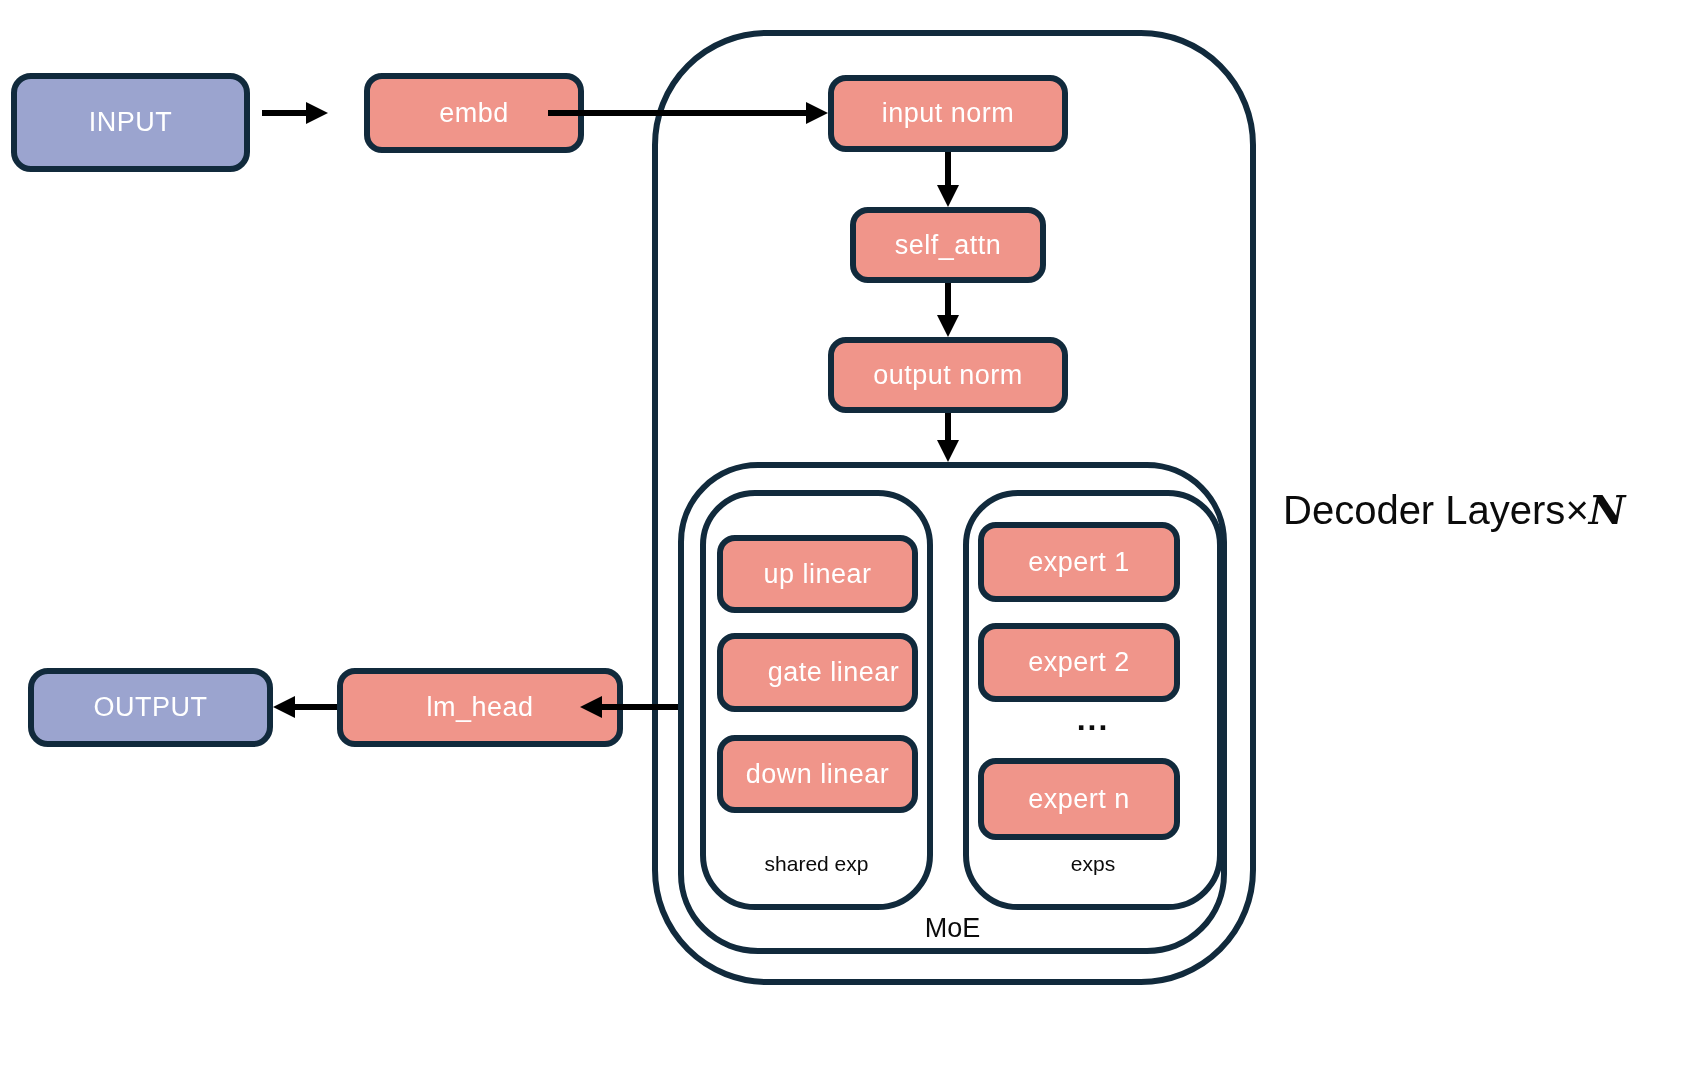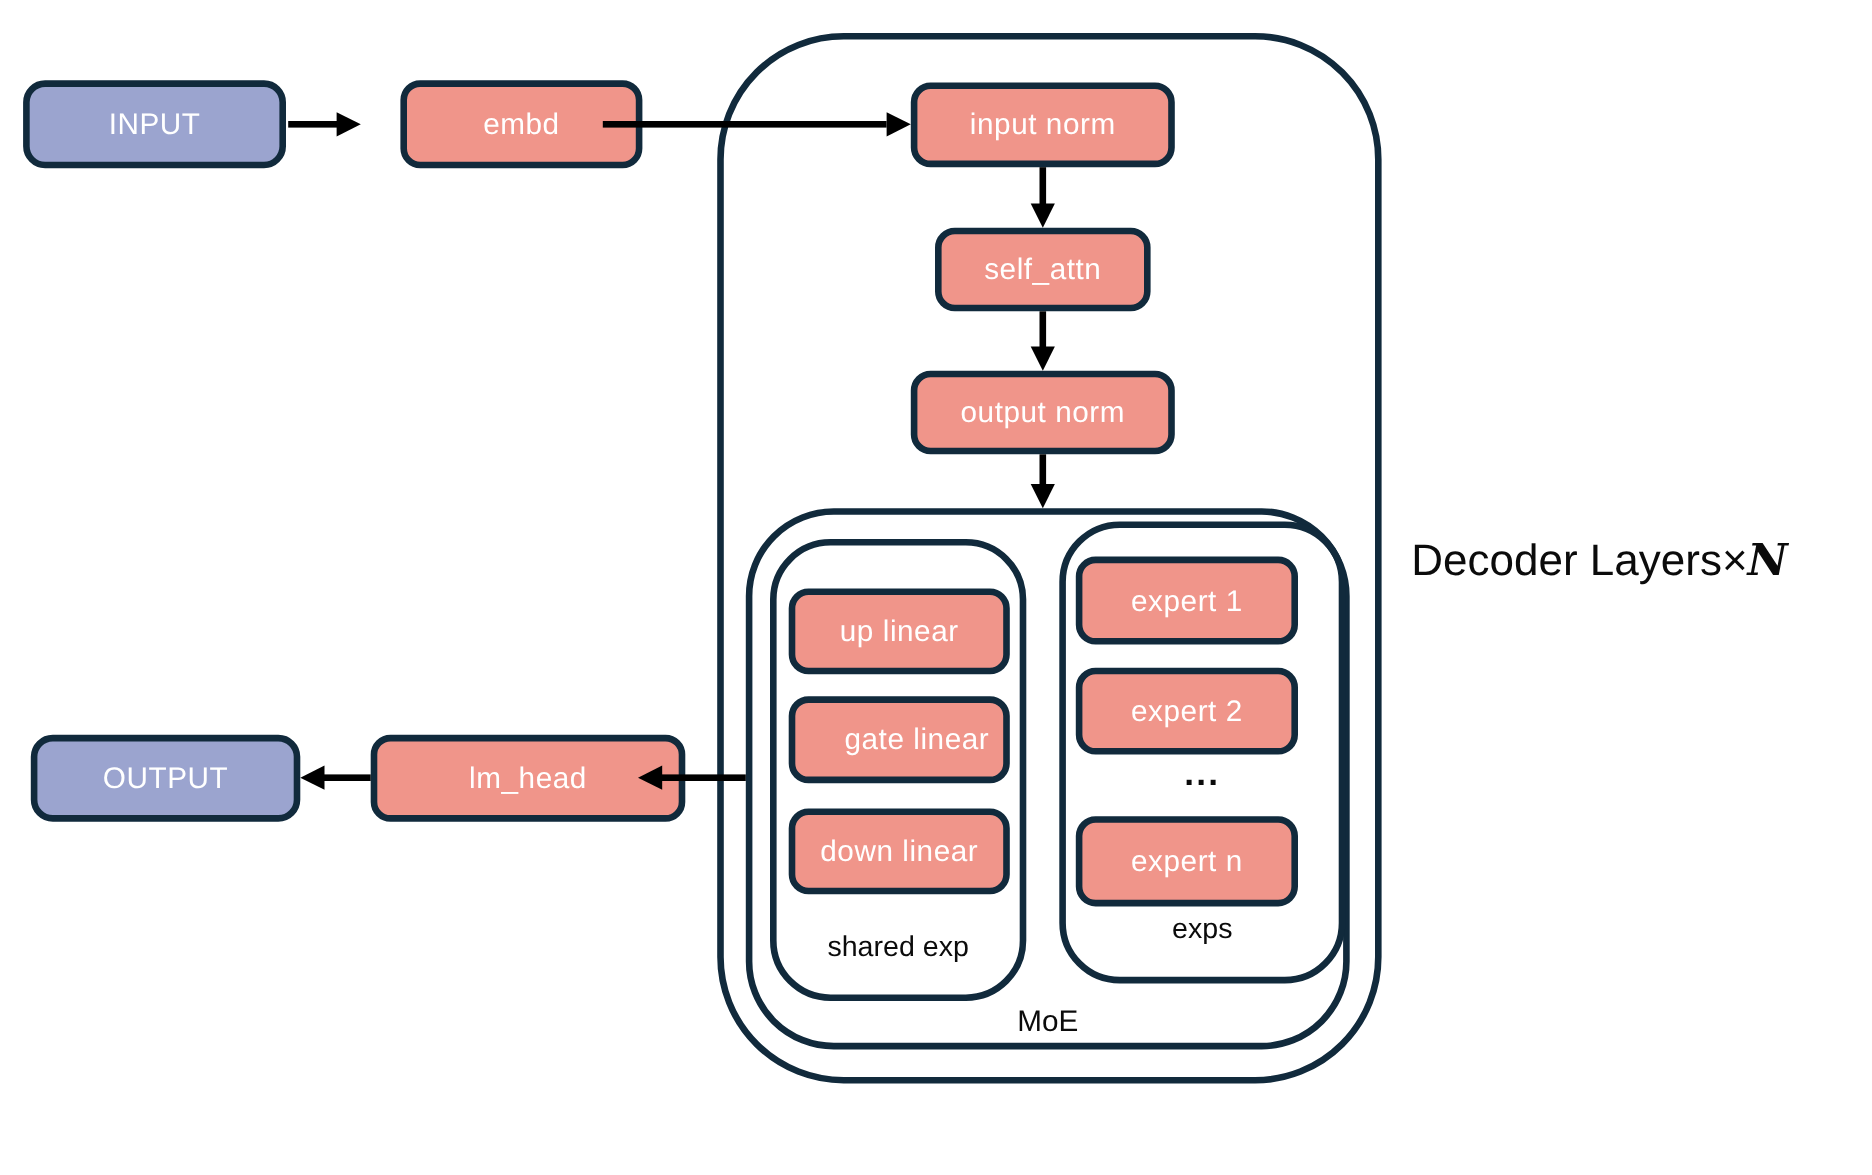--- a/index.html
+++ b/index.html
@@ -36,24 +36,24 @@
   .container{
     position:absolute;
     box-sizing:border-box;
     border:6px solid var(--border);
     background:transparent;
   }
   .decoder{left:652px;top:30px;width:604px;height:955px;border-radius:115px;}
   .moe{left:20px;top:426px;width:549px;height:492px;border-radius:80px;}
   .sub{border-radius:55px;}
   .shared{left:16px;top:22px;width:233px;height:420px;}
-  .exps{left:279px;top:6px;width:260px;height:420px;text-decoration:underline;}
+  .exps{left:279px;top:22px;width:260px;height:420px;text-decoration:underline;}
   .sub-label{
     position:absolute;left:0;right:0;bottom:28px;
-    text-align:center;font-size:26px;color:var(--label-text);
+    text-align:center;font-size:21px;color:var(--label-text);
   }
   .moe-label{
     position:absolute;left:0;right:0;bottom:4px;
     text-align:center;font-size:27px;color:var(--label-text);
   }
   .dots{
     position:absolute;left:0;right:0;top:205px;
     text-align:center;font-size:32px;font-weight:bold;color:var(--label-text);
     letter-spacing:2px;
   }
@@ -71,21 +71,21 @@
   .ahead{position:absolute;width:0;height:0;z-index:10;}
   .ahead.right{border-top:11px solid transparent;border-bottom:11px solid transparent;border-left:22px solid var(--arrow);}
   .ahead.left {border-top:11px solid transparent;border-bottom:11px solid transparent;border-right:22px solid var(--arrow);}
   .ahead.down {border-left:11px solid transparent;border-right:11px solid transparent;border-top:22px solid var(--arrow);}
 </style>
 </head>
 <body>
 
 <div class="canvas">
 
-  <div class="box io" style="left:21px;top:73px;width:239px;height:80px;align-items:center;">
+  <div class="box io" style="left:11px;top:73px;width:239px;height:99px;align-items:center;">
     <span>INPUT</span>
   </div>
 
   <div class="box blk" style="left:328px;top:73px;width:220px;height:80px;margin-left:36px;">
     <span>embd</span>
   </div>
 
   <div class="box io" style="left:28px;top:668px;width:245px;height:79px;">
     <span>OUTPUT</span>
   </div>

